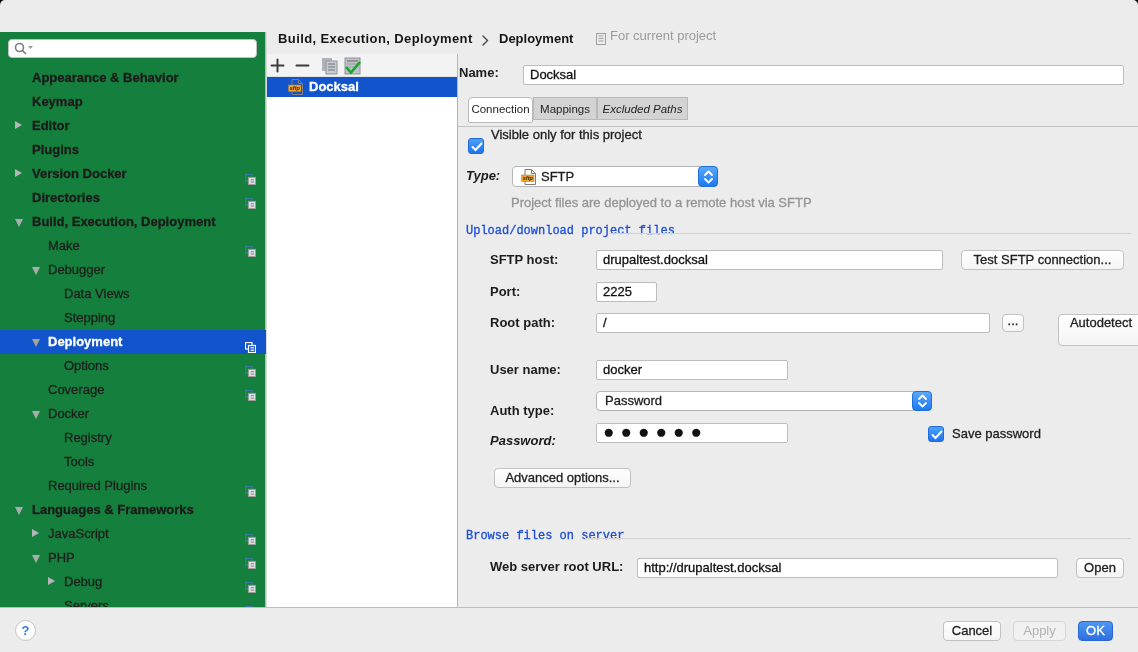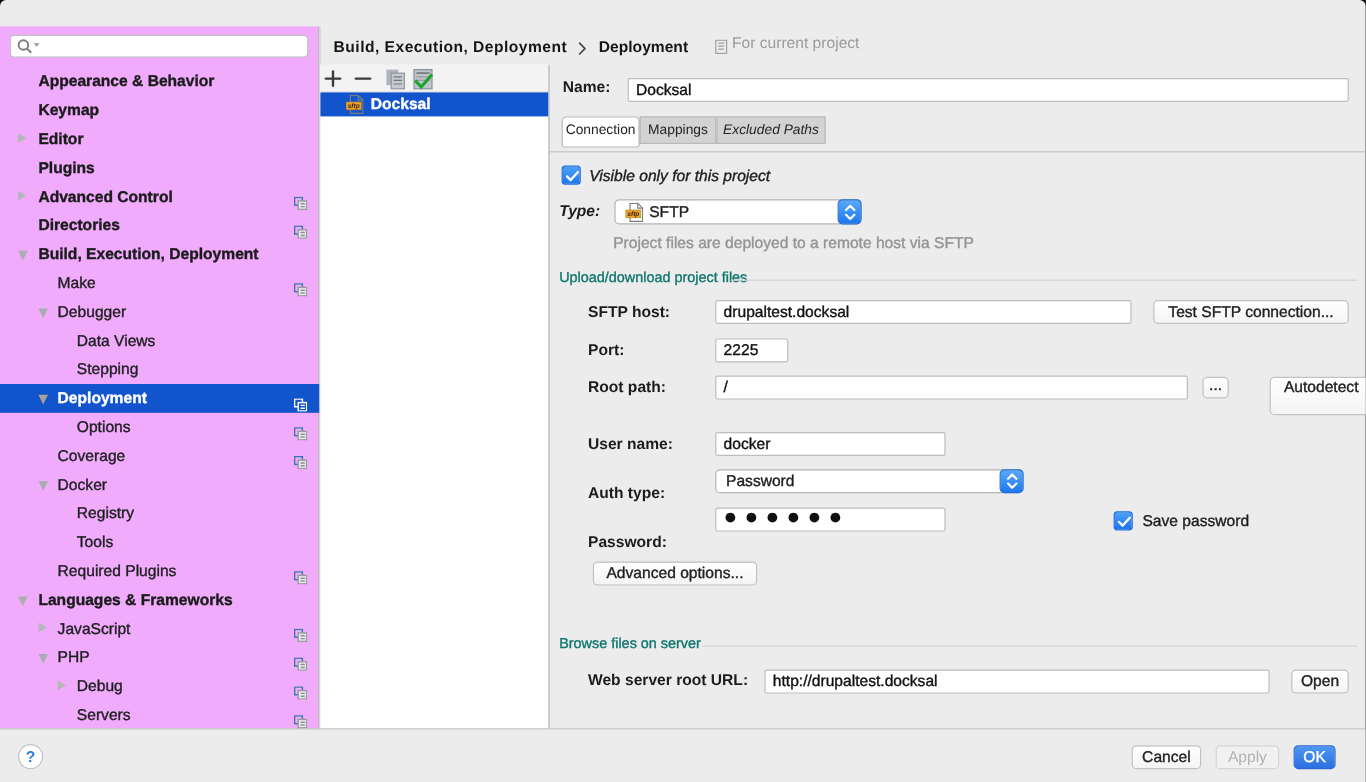--- a/index.html
+++ b/index.html
@@ -13,22 +13,22 @@
 
   
   .titlebar { position:absolute; left:0; top:0; width:1138px; height:22px;
               background:linear-gradient(#f5f5f5,#d1d1d1);
               border-bottom:1px solid #a9a9a9; }
   .tl { position:absolute; top:5px; width:12px; height:12px; border-radius:50%; }
   .title { position:absolute; top:0; left:0; width:1138px; height:21px; line-height:21px;
            text-align:center; color:#3e3e3e; }
 
   
-  .sidebar { position:absolute; left:0; top:22px; width:267px; height:585px;
-             background:#f0abfc; }
+  .sidebar { position:absolute; left:0; top:32px; width:267px; height:585px;
+             background:#15803d; }
   .sidebar .edge1 { position:absolute; right:1px; top:0; bottom:0; width:1px; background:#b9b9b9; }
   .sidebar .edge2 { position:absolute; right:0; top:0; bottom:0; width:1px; background:#dadada; }
   .search { position:absolute; left:8px; top:7px; width:249px; height:19px; background:#fff;
             border:1px solid #c0c0c0; border-radius:4px; }
   .row { position:absolute; left:0; width:266px; height:24px; line-height:24px; }
   .row .txt { position:absolute; top:0; }
   .row.cat .txt { font-weight:bold; color:#1b1b1b; }
   .row.sel { background:#1254cc; }
   .row.sel .txt { color:#fff; font-weight:bold; }
   .arr { position:absolute; width:0; height:0; top:9px; }
@@ -50,21 +50,21 @@
   
   .crumbs { position:absolute; left:267px; top:22px; width:871px; height:32px; }
 
   
   .form { position:absolute; left:458px; top:22px; width:680px; height:585px; }
   .field { position:absolute; background:#fff; border:1px solid #bdbdbd; border-radius:2px;
            line-height:17px; padding-left:6px; color:#111; }
   .btn { position:absolute; background:linear-gradient(#ffffff,#f4f4f4); border:1px solid #c2c2c2;
          border-radius:4px; text-align:center; color:#222; }
   .lbl { position:absolute; color:#1c1c1c; font-weight:bold; }
-  .grp { position:absolute; font-size:12px; color:#0f766e; }
+  .grp { position:absolute; font-size:12px; color:#1d4ed8;font-family:Liberation Mono, monospace; }
   .gline { position:absolute; height:1px; background:#d2d2d2; }
   .hint { position:absolute; color:#949494; }
   .cb { position:absolute; width:16px; height:16px; border-radius:3px;
         background:linear-gradient(#4da0f8,#1e74ee); border:1px solid #1e6cd9; }
   .cb svg { position:absolute; left:2px; top:3px; }
   .dd { position:absolute; background:#fff; border:1px solid #b5b5b5; border-radius:4px; }
   .step { position:absolute; right:-1px; top:-1px; bottom:-1px; width:20px;
           background:linear-gradient(#5aa9fa,#1f78f0); border:1px solid #1e6fd8;
           border-radius:4px; }
   .step svg { position:absolute; left:4px; top:50%; margin-top:-7px; }
@@ -102,21 +102,21 @@
         </div>
         <div class="row cat " style="top:81.5px">
           <div class="arr col" style="left:15px"></div>
           <div class="txt stroke" style="left:32px">Editor</div>
         </div>
         <div class="row cat " style="top:105.5px">
           <div class="txt stroke" style="left:32px">Plugins</div>
         </div>
         <div class="row cat " style="top:129.5px">
           <div class="arr col" style="left:15px"></div>
-          <div class="txt stroke" style="left:32px">Advanced Control</div>
+          <div class="txt stroke" style="left:32px">Version Docker</div>
           <div class="shr"><svg width="11" height="11" viewBox="0 0 11 11">
     <rect x="0.5" y="0.5" width="6.5" height="6.5" fill="none" stroke="#3878a8" stroke-width="1.2"></rect>
     <rect x="3.5" y="3.5" width="7" height="7" fill="#e8ecef" stroke="#9b9b9b" stroke-width="1.2"></rect>
     <line x1="5.5" y1="5.8" x2="9" y2="5.8" stroke="#8d8d8d" stroke-width="1.2"></line>
     <line x1="5.5" y1="8.2" x2="9" y2="8.2" stroke="#8d8d8d" stroke-width="1.2"></line>
   </svg></div>
         </div>
         <div class="row cat " style="top:153.5px">
           <div class="txt stroke" style="left:32px">Directories</div>
           <div class="shr"><svg width="11" height="11" viewBox="0 0 11 11">
@@ -286,34 +286,34 @@
       <rect x="1.5" y="0.5" width="9" height="11" fill="none" stroke="#a0a0a0" stroke-width="1"></rect>
       <line x1="3.5" y1="3" x2="8.5" y2="3" stroke="#a0a0a0" stroke-width="1"></line>
       <line x1="3.5" y1="5.5" x2="8.5" y2="5.5" stroke="#a0a0a0" stroke-width="1"></line>
       <line x1="3.5" y1="8" x2="8.5" y2="8" stroke="#a0a0a0" stroke-width="1"></line>
     </svg>
     <span class="abs t18" style="left:343px; top:5px; color:#9b9b9b;">For current project</span>
   </div>
 
   <div class="form" id="form">
 
-    <div class="lbl" style="left:11px; top:42px;">Name:</div>
+    <div class="lbl" style="left:1px; top:42px;">Name:</div>
     <div class="field stroke" style="left:65px; top:43px; width:601px; height:20px;">Docksal</div>
 
     <div class="tab active" style="left:10px; width:65px; top:75px;">Connection</div>
     <div class="tab" style="left:75px; width:64px; top:75px;">Mappings</div>
     <div class="tab" style="left:139px; width:91px; top:75px;font-style:italic;">Excluded Paths</div>
     <div class="abs" style="left:0; top:104px; width:680px; height:1px; background:#c3c3c3;"></div>
 
     <div class="cb" style="left:10px; top:116px;">
       <svg width="12" height="10" viewBox="0 0 12 10">
           <path d="M1.5 5 L4.5 8 L10.5 1.5" fill="none" stroke="#fff" stroke-width="2" stroke-linecap="round"></path>
         </svg>
     </div>
-    <div class="abs stroke t18" style="left:33px; top:116px;font-style:italic;">Visible only for this project</div>
+    <div class="abs stroke t18" style="left:33px; top:104px;">Visible only for this project</div>
 
     <div class="lbl" style="left:8px; top:145px;font-style:italic;">Type:</div>
     <div class="dd" style="left:54px; top:144px; width:206px; height:21px;">
       <svg width="15" height="16" viewBox="0 0 15 16" style="position:absolute;left:8px;top:2px">
         <path d="M4 0.5 h6.5 l4 4 v11 h-10.5 z" fill="none" stroke="#7d7d7d" stroke-width="1"></path>
         <path d="M10.5 0.5 v4 h4" fill="none" stroke="#7d7d7d" stroke-width="1"></path>
         <rect x="0.5" y="6" width="12.5" height="6.5" fill="#f2a32b" stroke="#b0811e" stroke-width="0.5"></rect>
         <text x="6.8" y="11.3" font-size="5.5" font-weight="bold" font-style="italic" text-anchor="middle" fill="#33270a" font-family="Liberation Sans">sftp</text>
       </svg>
       <span class="stroke" style="position:absolute;left:28px;top:2px;">SFTP</span>
@@ -338,31 +338,31 @@
 
     <div class="lbl" style="left:32px; top:292px;">Root path:</div>
     <div class="field stroke" style="left:138px; top:291px; width:394px; height:20px;">/</div>
     <div class="btn stroke" style="left:544px; top:292px; width:22px; height:18px; line-height:12px;">...</div>
     <div class="btn stroke" style="left:600px; top:292px; width:86px; height:32px; line-height:16px;">Autodetect</div>
 
     <div class="lbl" style="left:32px; top:339px;">User name:</div>
     <div class="field stroke" style="left:138px; top:338px; width:192px; height:20px;">docker</div>
 
     <div class="lbl" style="left:32px; top:380px;">Auth type:</div>
-    <div class="dd" style="left:138px; top:369px; width:257px; height:20px;">
+    <div class="dd" style="left:138px; top:369px; width:336px; height:20px;">
       <span class="stroke" style="position:absolute;left:8px;top:1px;">Password</span>
       <div class="step">
           <svg width="11" height="14" viewBox="0 0 11 14">
         <path d="M2 5 L5.5 1.5 L9 5" fill="none" stroke="#fff" stroke-width="1.8" stroke-linecap="round" stroke-linejoin="round"></path>
         <path d="M2 9 L5.5 12.5 L9 9" fill="none" stroke="#fff" stroke-width="1.8" stroke-linecap="round" stroke-linejoin="round"></path>
       </svg>
         </div>
     </div>
 
-    <div class="lbl" style="left:32px; top:421px;">Password:</div>
+    <div class="lbl" style="left:32px; top:410px;font-style:italic;">Password:</div>
     <div class="field" style="left:138px; top:401px; width:192px; height:20px; font-size:19px; letter-spacing:6px; line-height:15px;">●●●●●●</div>
     <div class="cb" style="left:470px; top:404px;">
       <svg width="12" height="10" viewBox="0 0 12 10">
           <path d="M1.5 5 L4.5 8 L10.5 1.5" fill="none" stroke="#fff" stroke-width="2" stroke-linecap="round"></path>
         </svg>
     </div>
     <div class="abs stroke t18" style="left:494px; top:403px;">Save password</div>
 
     <div class="btn stroke" style="left:36px; top:446px; width:137px; height:20px; line-height:18px;">Advanced options...</div>
 

